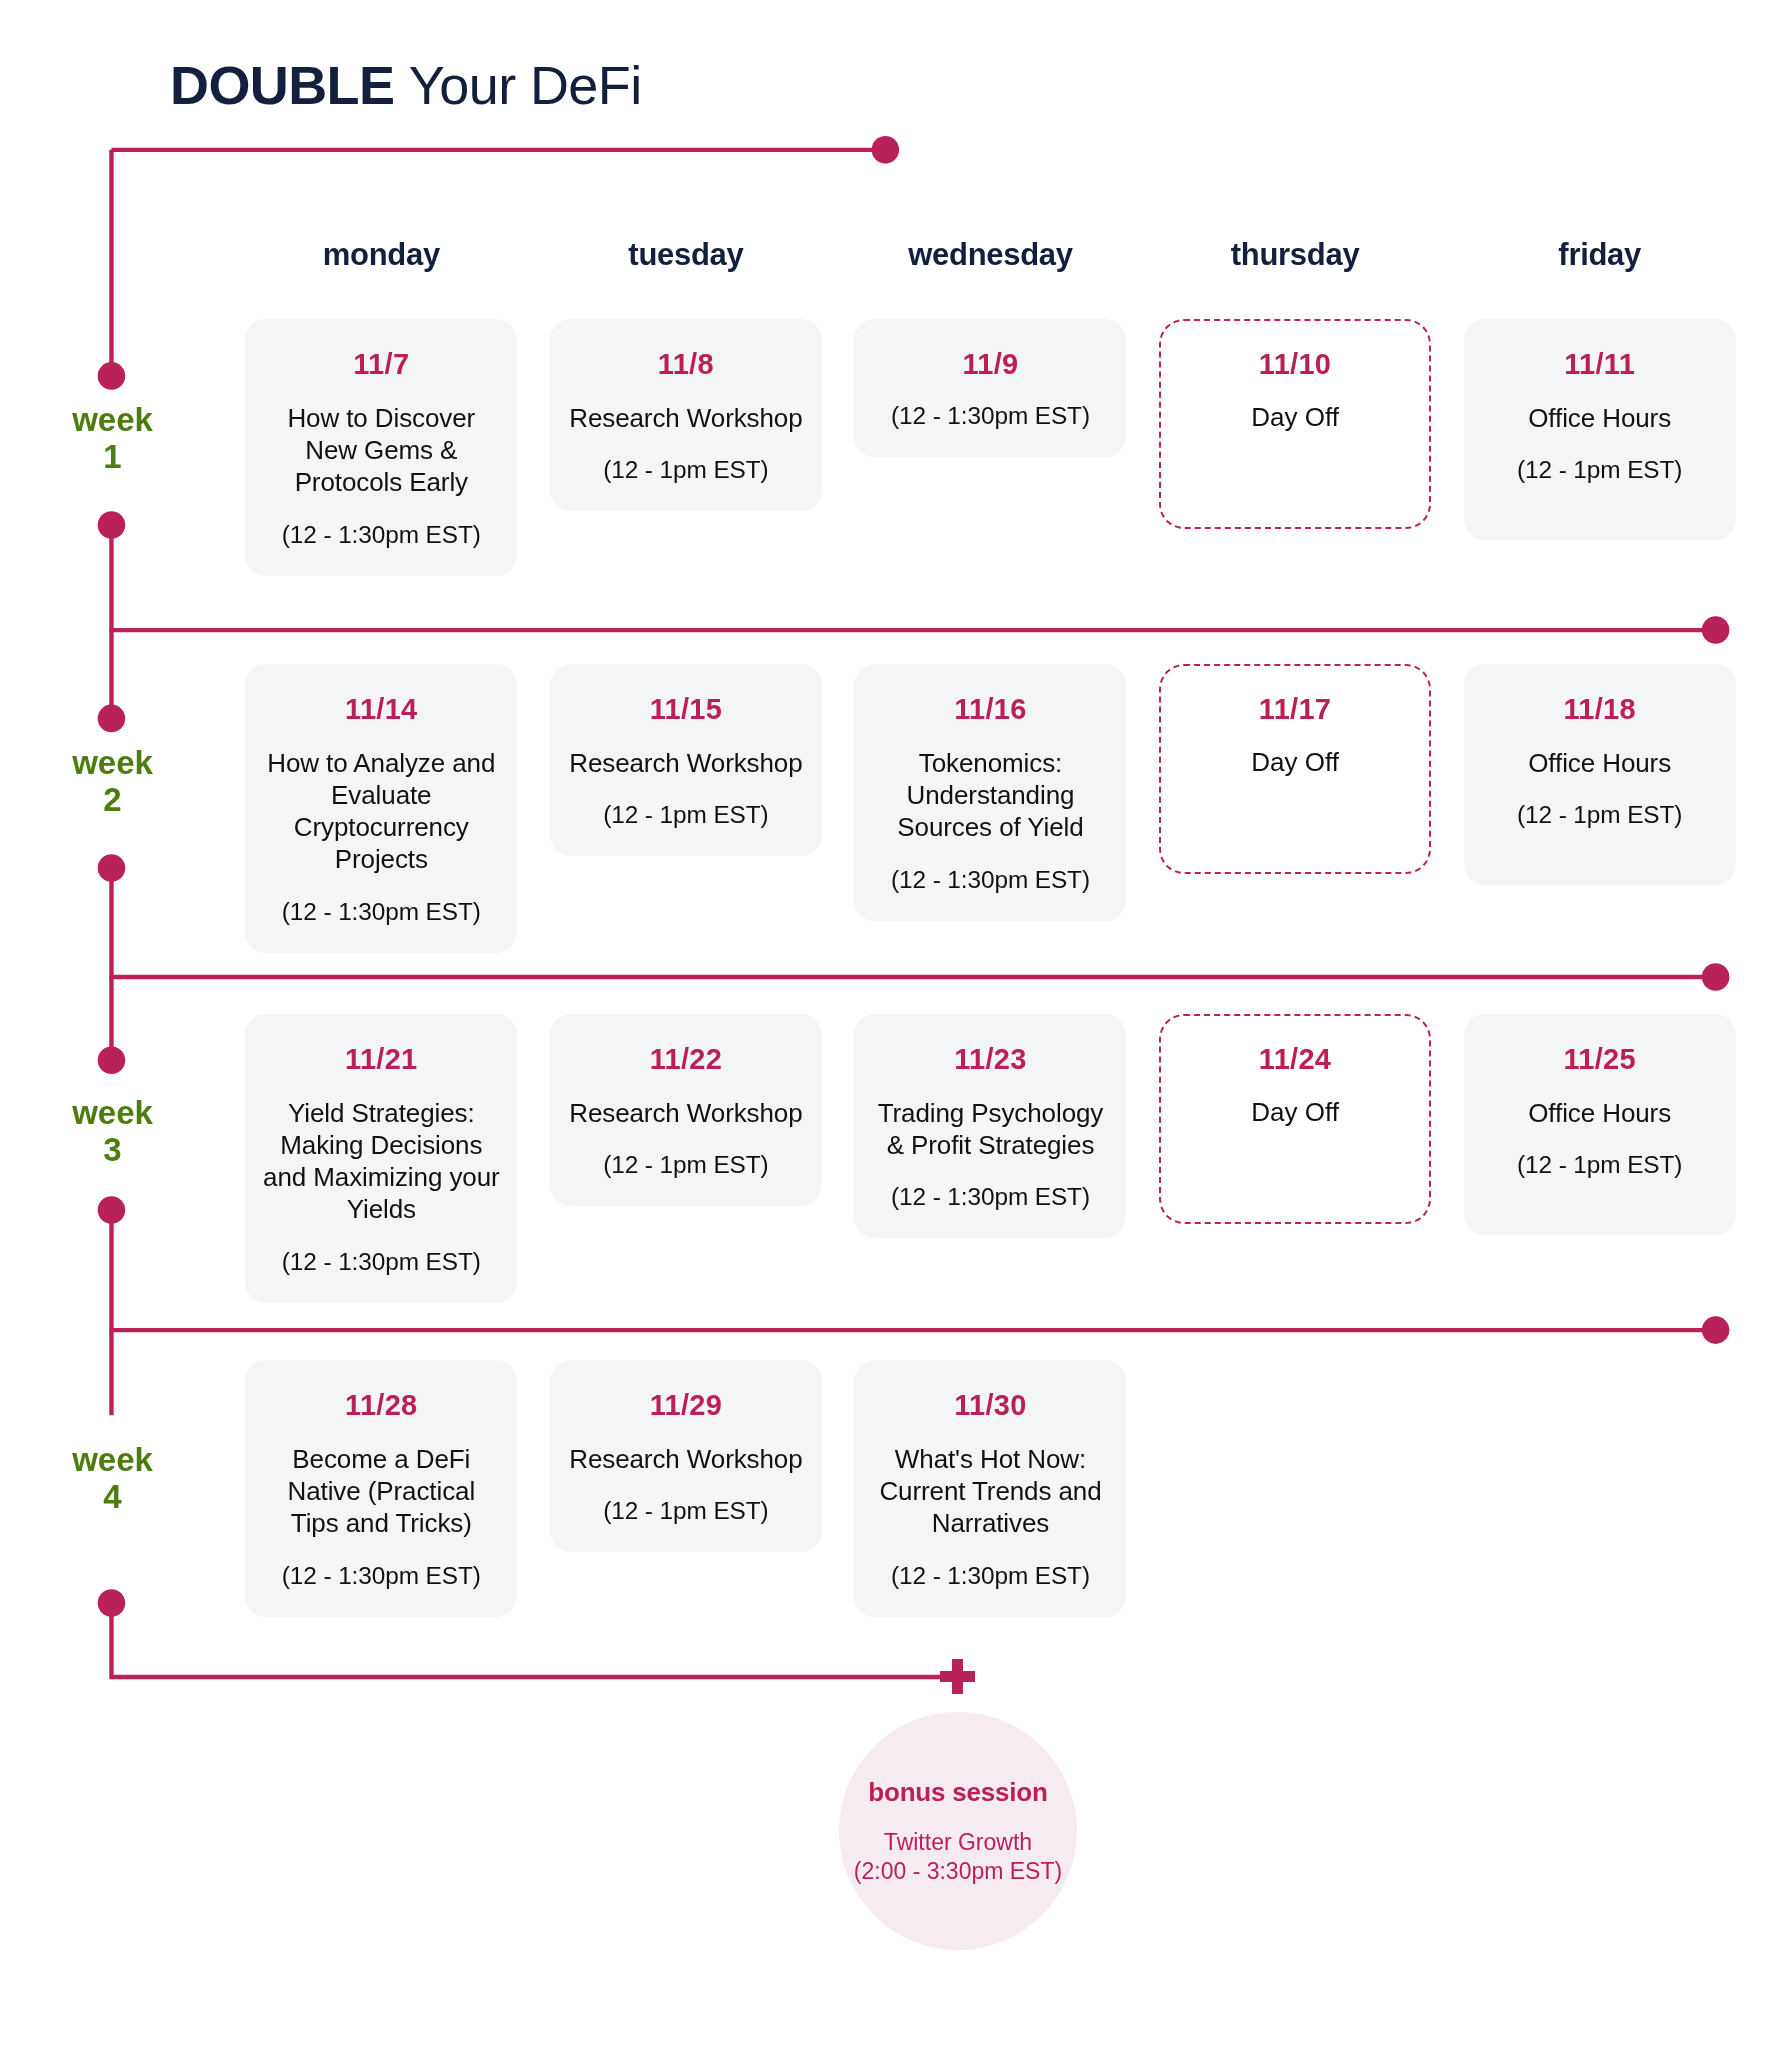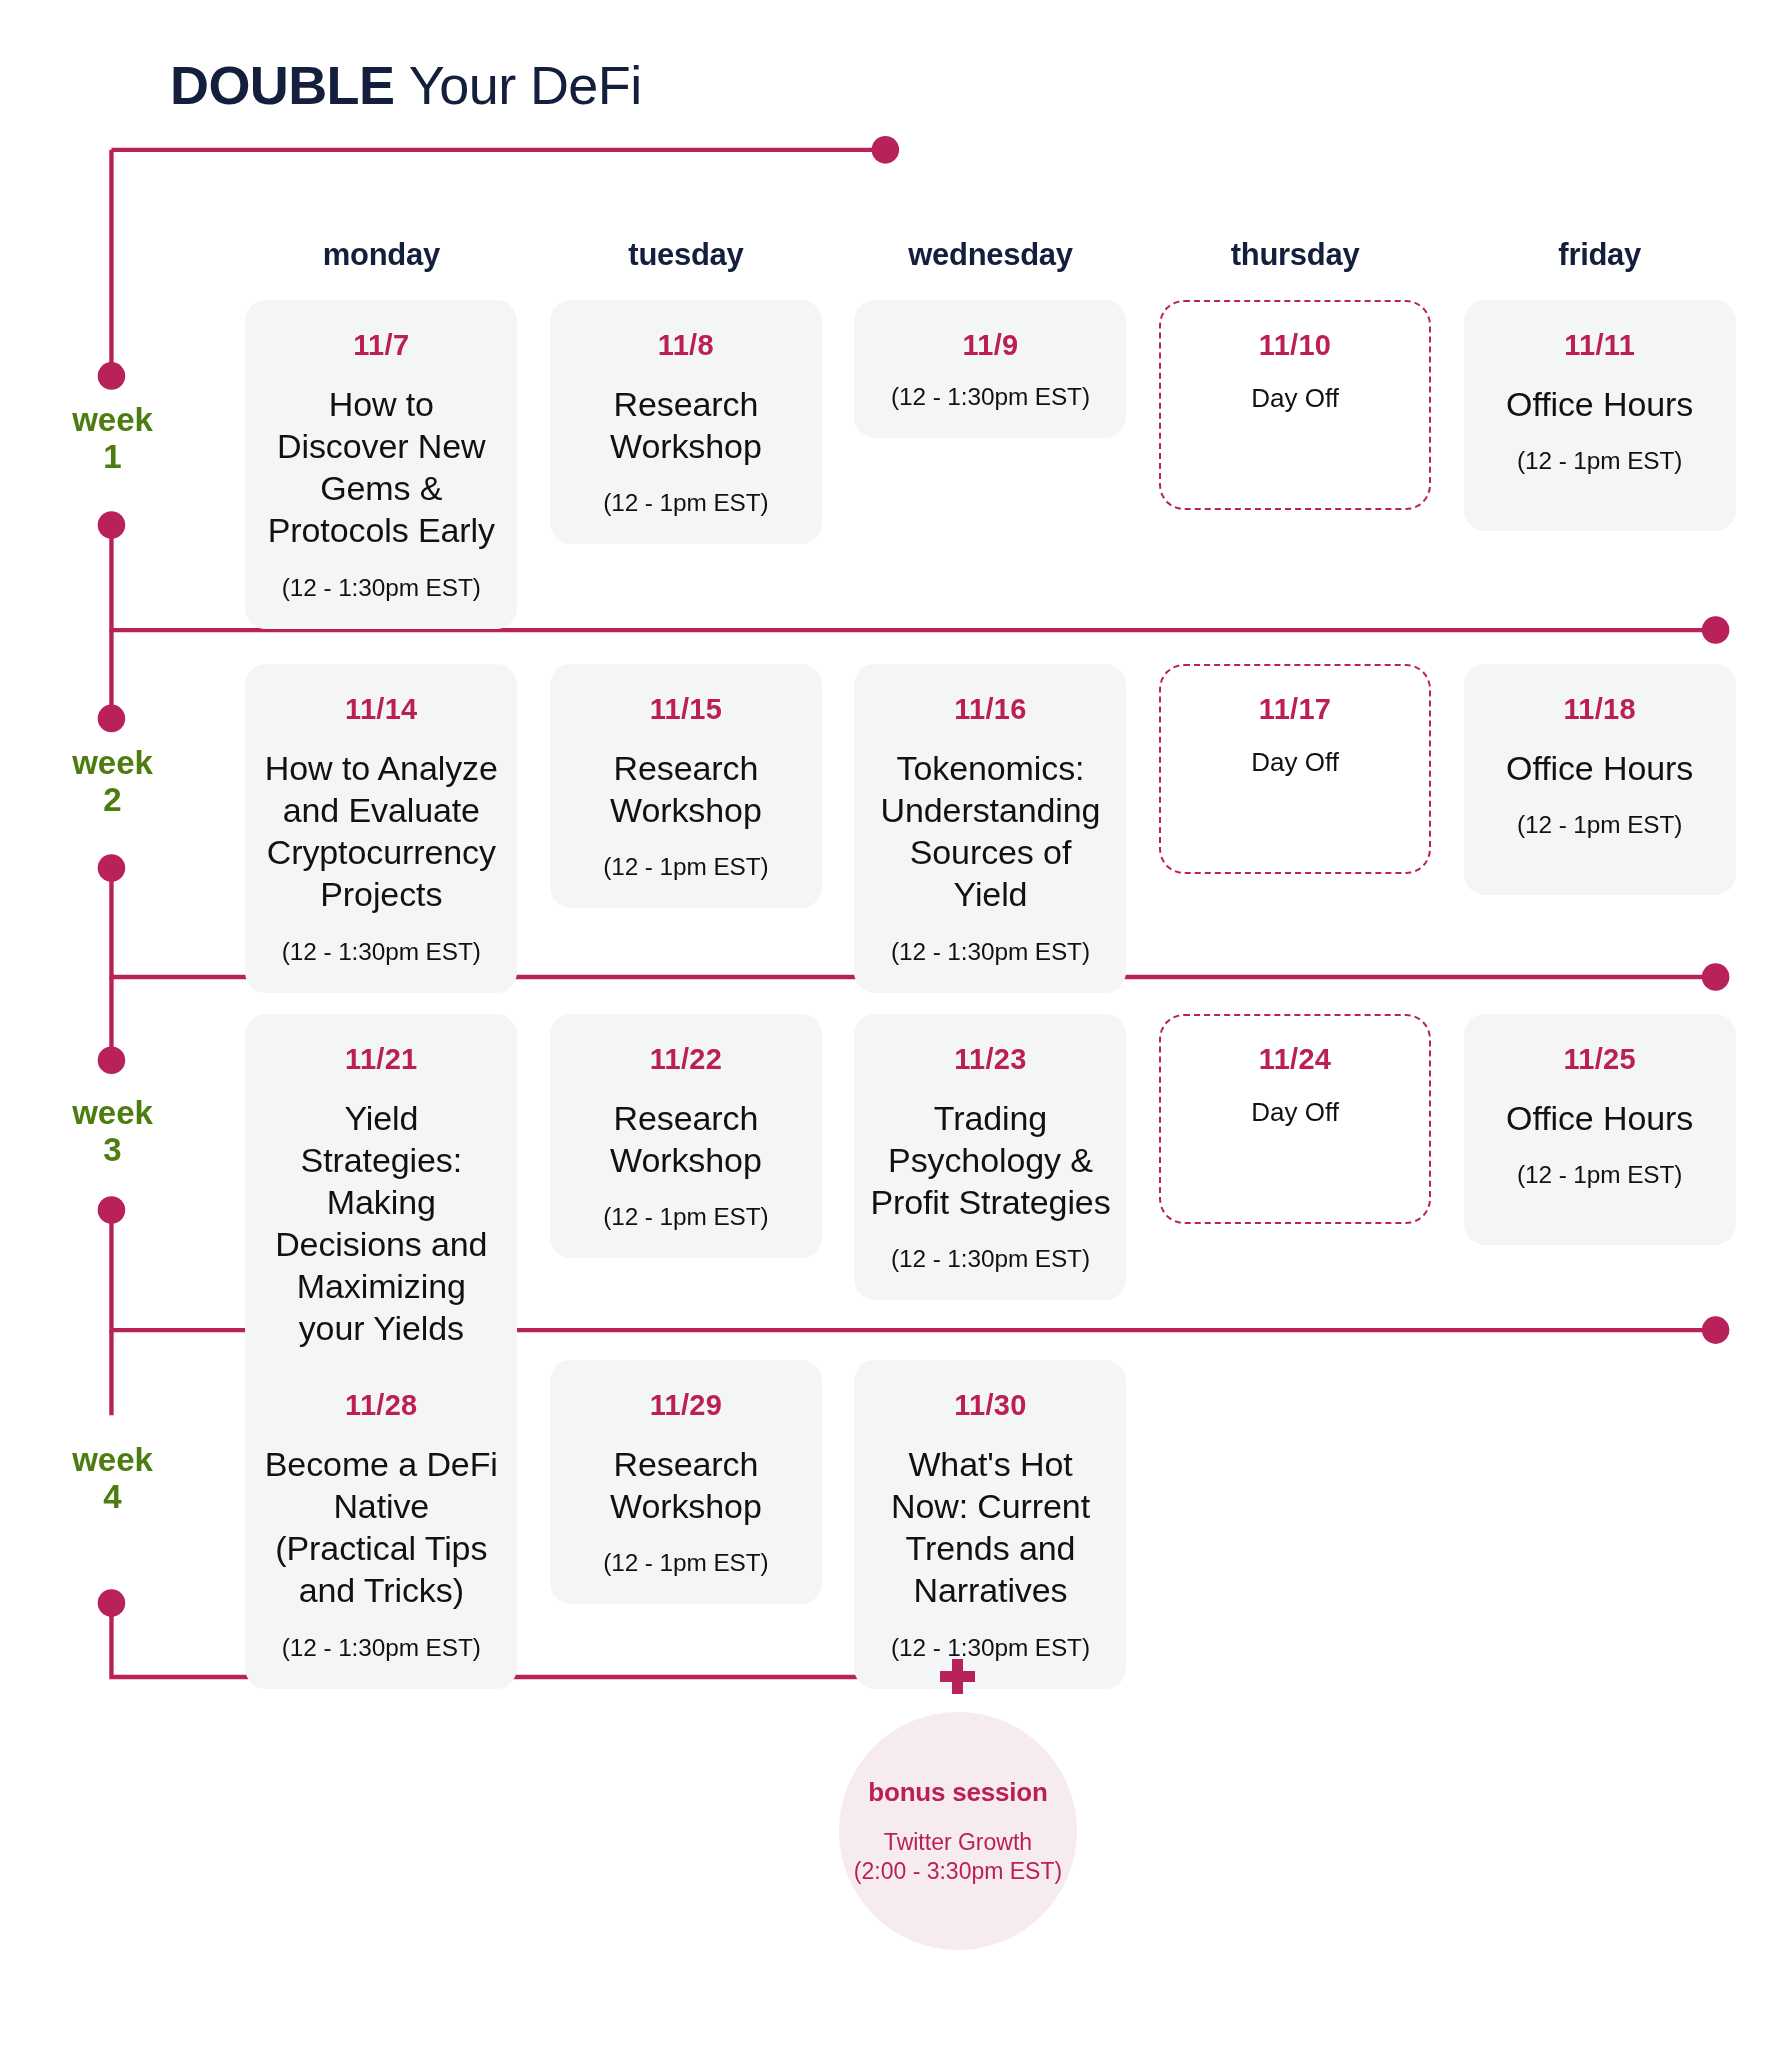--- a/index.html
+++ b/index.html
@@ -102,21 +102,21 @@
 
   .c-date {
     font-size: 29px;
     font-weight: 700;
     color: #BC1F55;
     letter-spacing: 0.3px;
     line-height: 1;
     margin-bottom: 22.5px;
   }
   .c-title {
-    font-size: 34px;
+    font-size: 26px;
     color: #111111;
     line-height: 1.24;
     font-weight: 400;
     letter-spacing: -0.1px;
   }
   .c-time {
     font-size: 24.4px;
     color: #111111;
     font-weight: 400;
     letter-spacing: -0.1px;
@@ -231,21 +231,21 @@
   </div>
   <div class="weeklabel" style="top:1094px">
     <span class="wl-word">week</span>
     <span class="wl-num">3</span>
   </div>
   <div class="weeklabel" style="top:1441px">
     <span class="wl-word">week</span>
     <span class="wl-num">4</span>
   </div>
 
-  <div class="weekrow" style="top:300px">
+  <div class="weekrow" style="top:319px">
     <div class="slot">
       <div class="card">
         <div class="c-date">11/7</div>
         <div class="c-title">How to Discover New Gems &amp; Protocols Early</div>
         <div class="c-time">(12 - 1:30pm EST)</div>
       </div>
     </div>
     <div class="slot">
       <div class="card" style="padding-top:29px">
         <div class="c-date">11/8</div>

